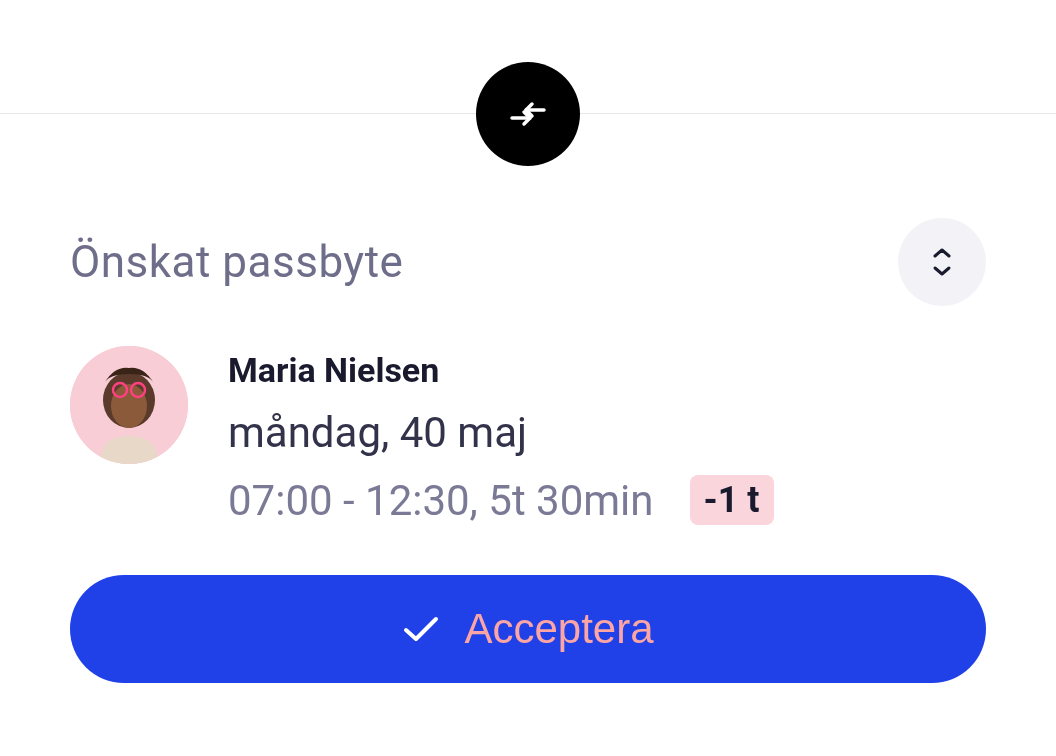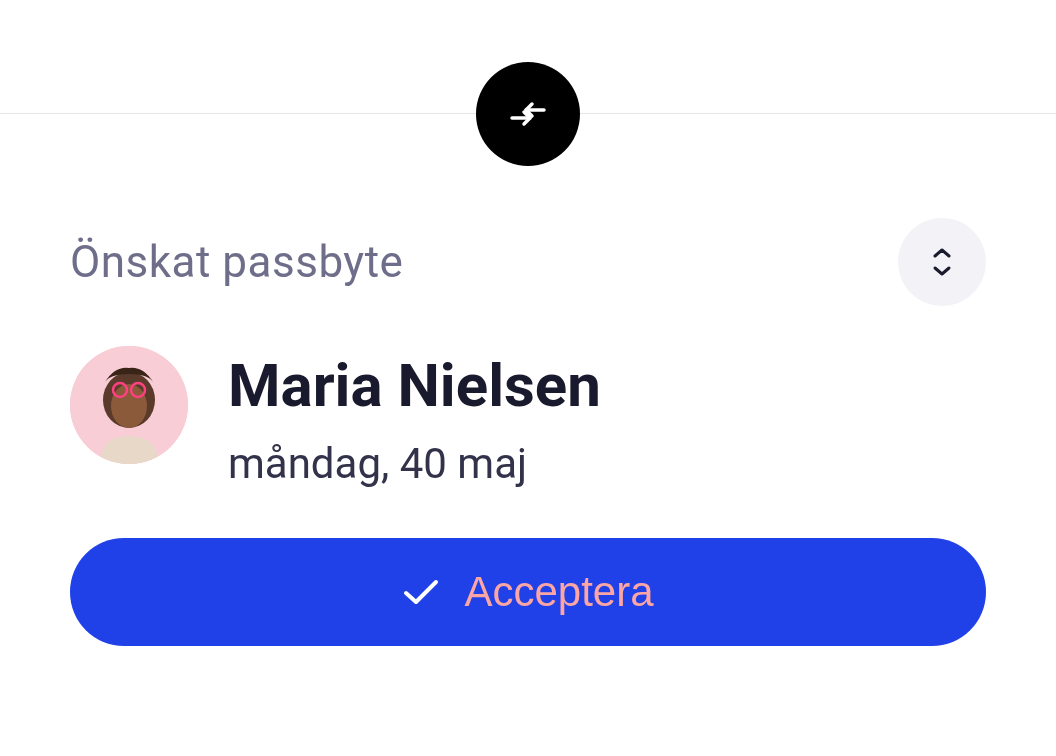--- a/index.html
+++ b/index.html
@@ -93,21 +93,21 @@
     width: 100%;
     height: 100%;
   }
   .person-info {
     display: flex;
     flex-direction: column;
     padding-top: 4px;
     gap: 18px;
   }
   .person-name {
-    font-size: 60px;
+    font-size: 34px;
     font-weight: 700;
     color: #1a1a2e;
   }
   .date-text {
     font-size: 42px;
     font-weight: 400;
     color: #32324a;
   }
   .time-row {
     display: flex;
@@ -198,20 +198,24 @@
         <ellipse cx="59" cy="60" rx="18" ry="22" fill="#8a5a3a"></ellipse>
         <path d="M 30 118 Q 30 90 59 90 Q 88 90 88 118 Z" fill="#e8d8c8"></path>
         <path d="M 35 36 Q 45 20 59 22 Q 73 20 83 36 Q 78 28 59 28 Q 40 28 35 36 Z" fill="#3a2418"></path>
         <circle cx="50" cy="44" r="7" fill="none" stroke="#ff4080" stroke-width="2.5"></circle>
         <circle cx="68" cy="44" r="7" fill="none" stroke="#ff4080" stroke-width="2.5"></circle>
       </svg>
     </div>
     <div class="person-info">
       <div class="person-name">Maria Nielsen</div>
       <div class="date-text">måndag, 40 maj</div>
+      <div class="time-row">
+        <div class="time-text">07:00 - 12:30, 5t 30min</div>
+        <div class="diff-badge">-1 t</div>
+      </div>
     </div>
   </div>
 
   <div class="button-row">
     <button class="btn btn-accept">
       <svg viewBox="0 0 38 30">
         <polyline points="4,16 14,25 34,5" stroke="#fff" stroke-width="4" fill="none" stroke-linecap="round" stroke-linejoin="round"></polyline>
       </svg>
       <span>Acceptera</span>
     </button>

